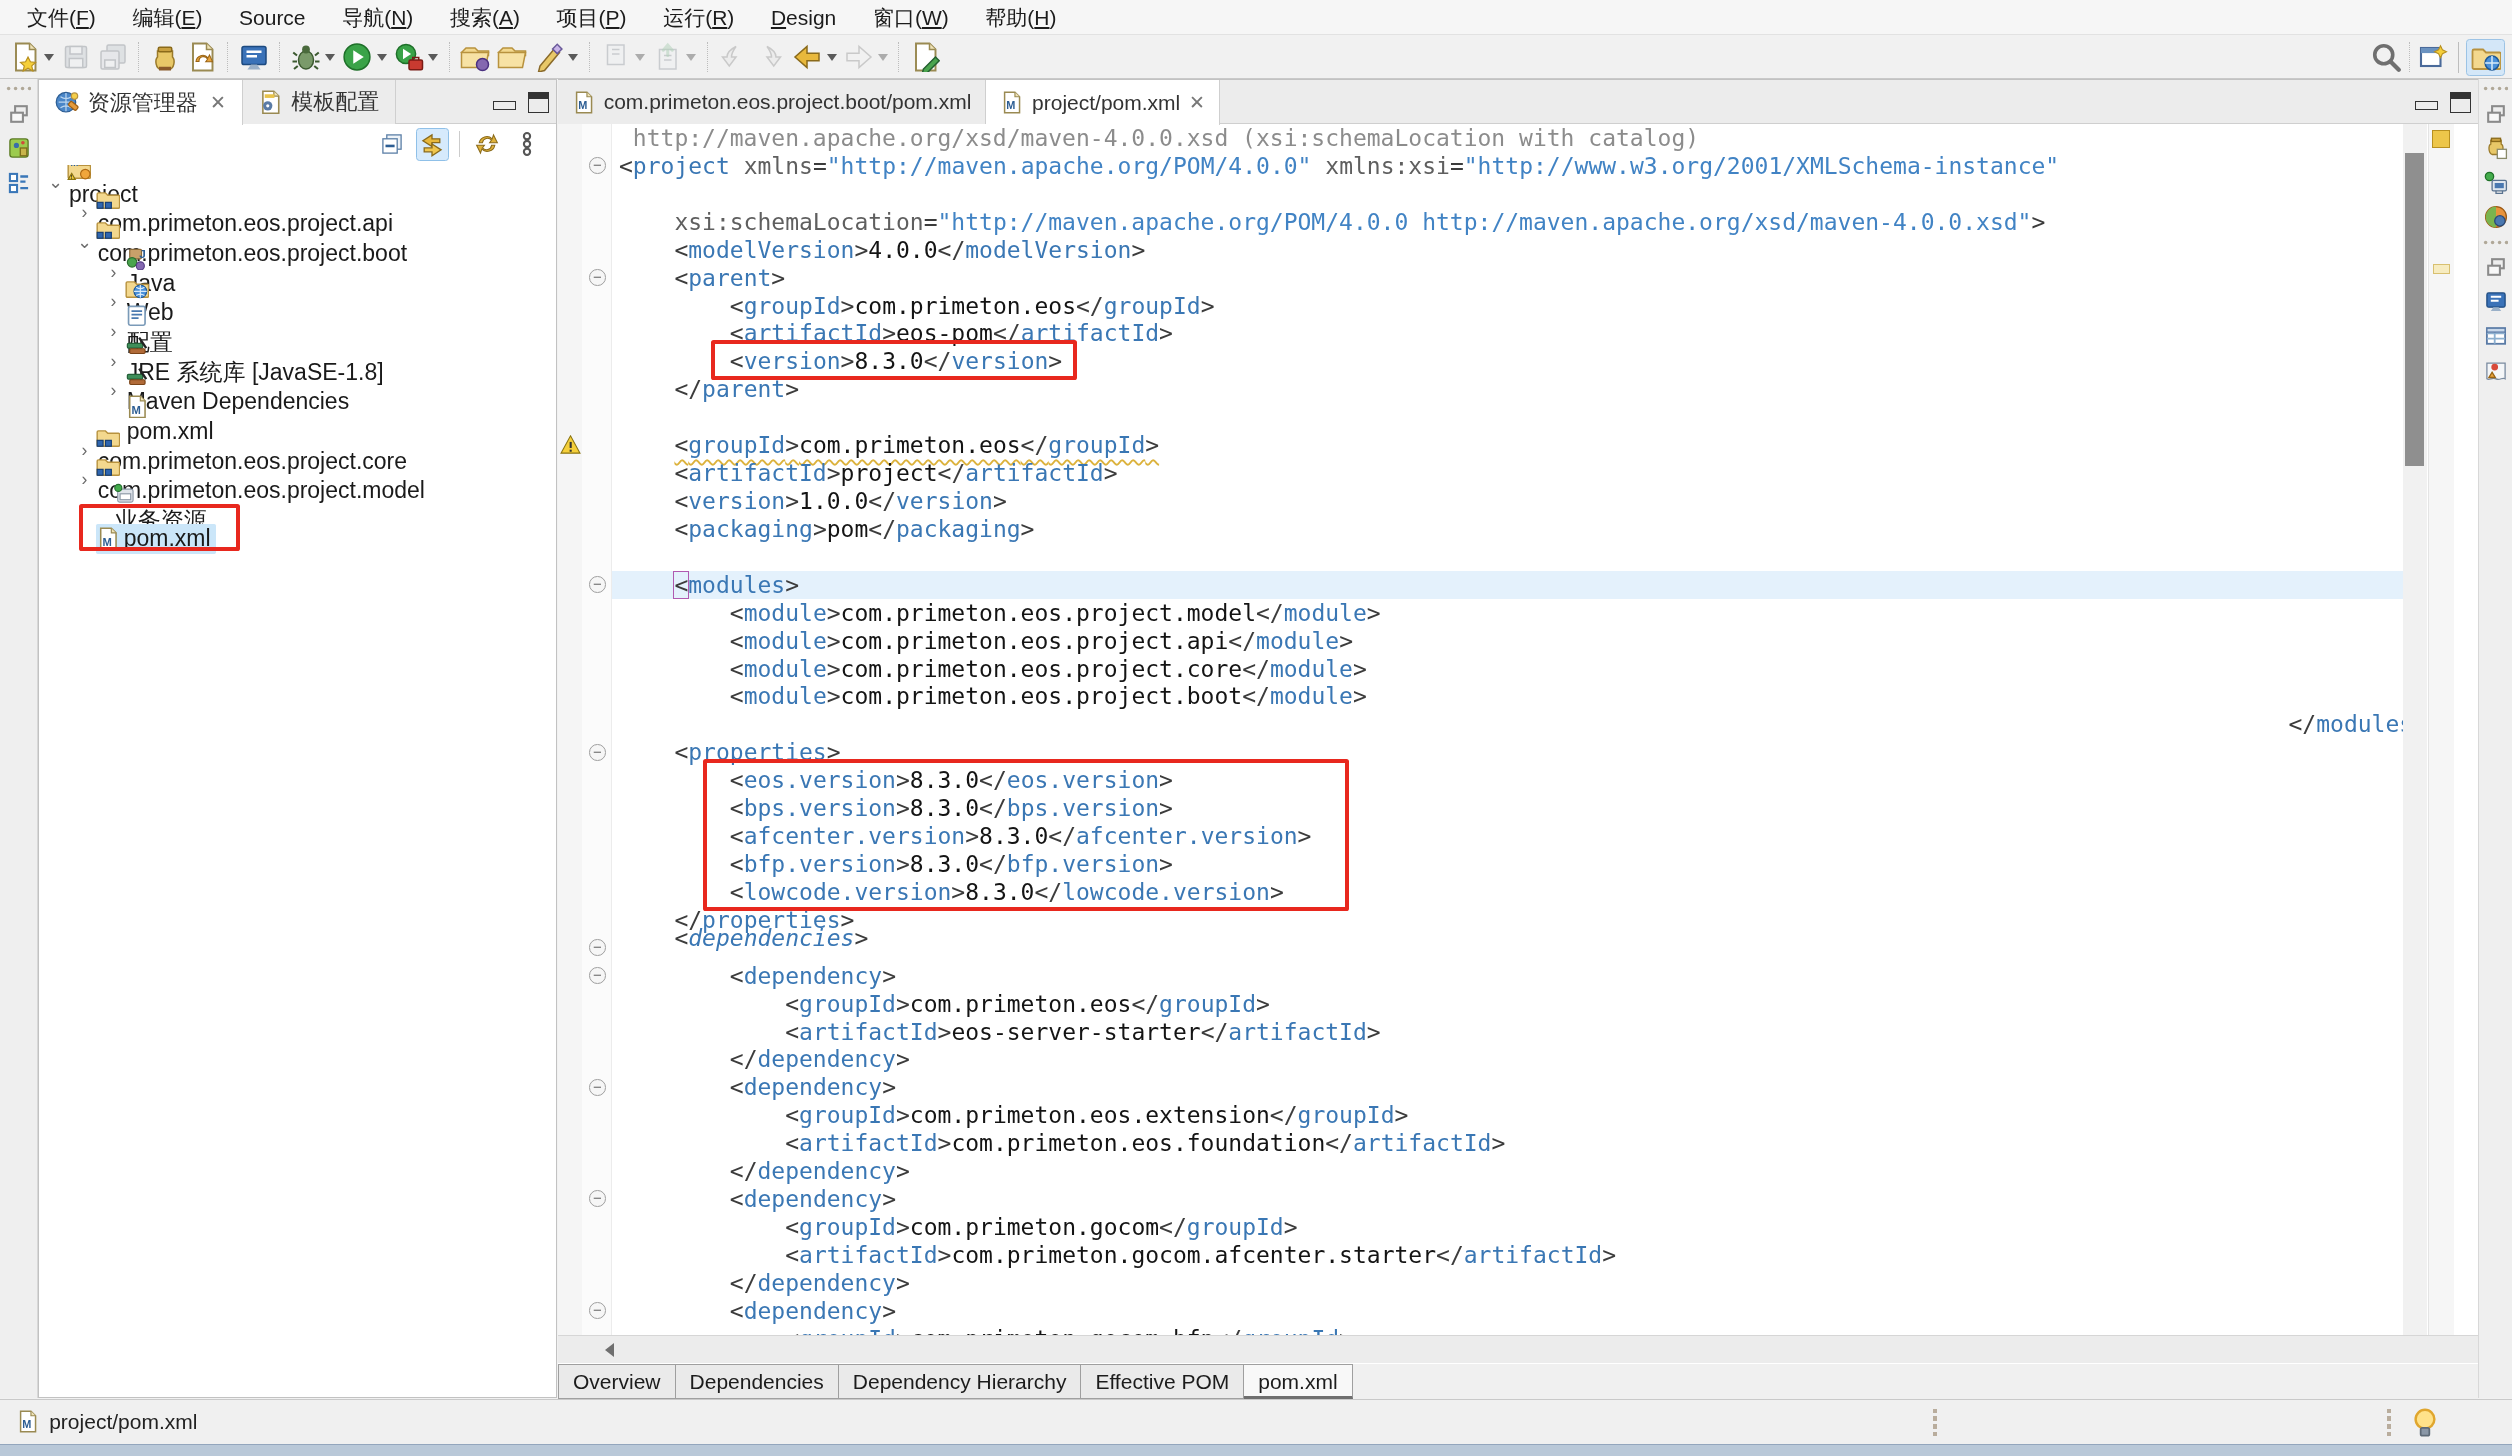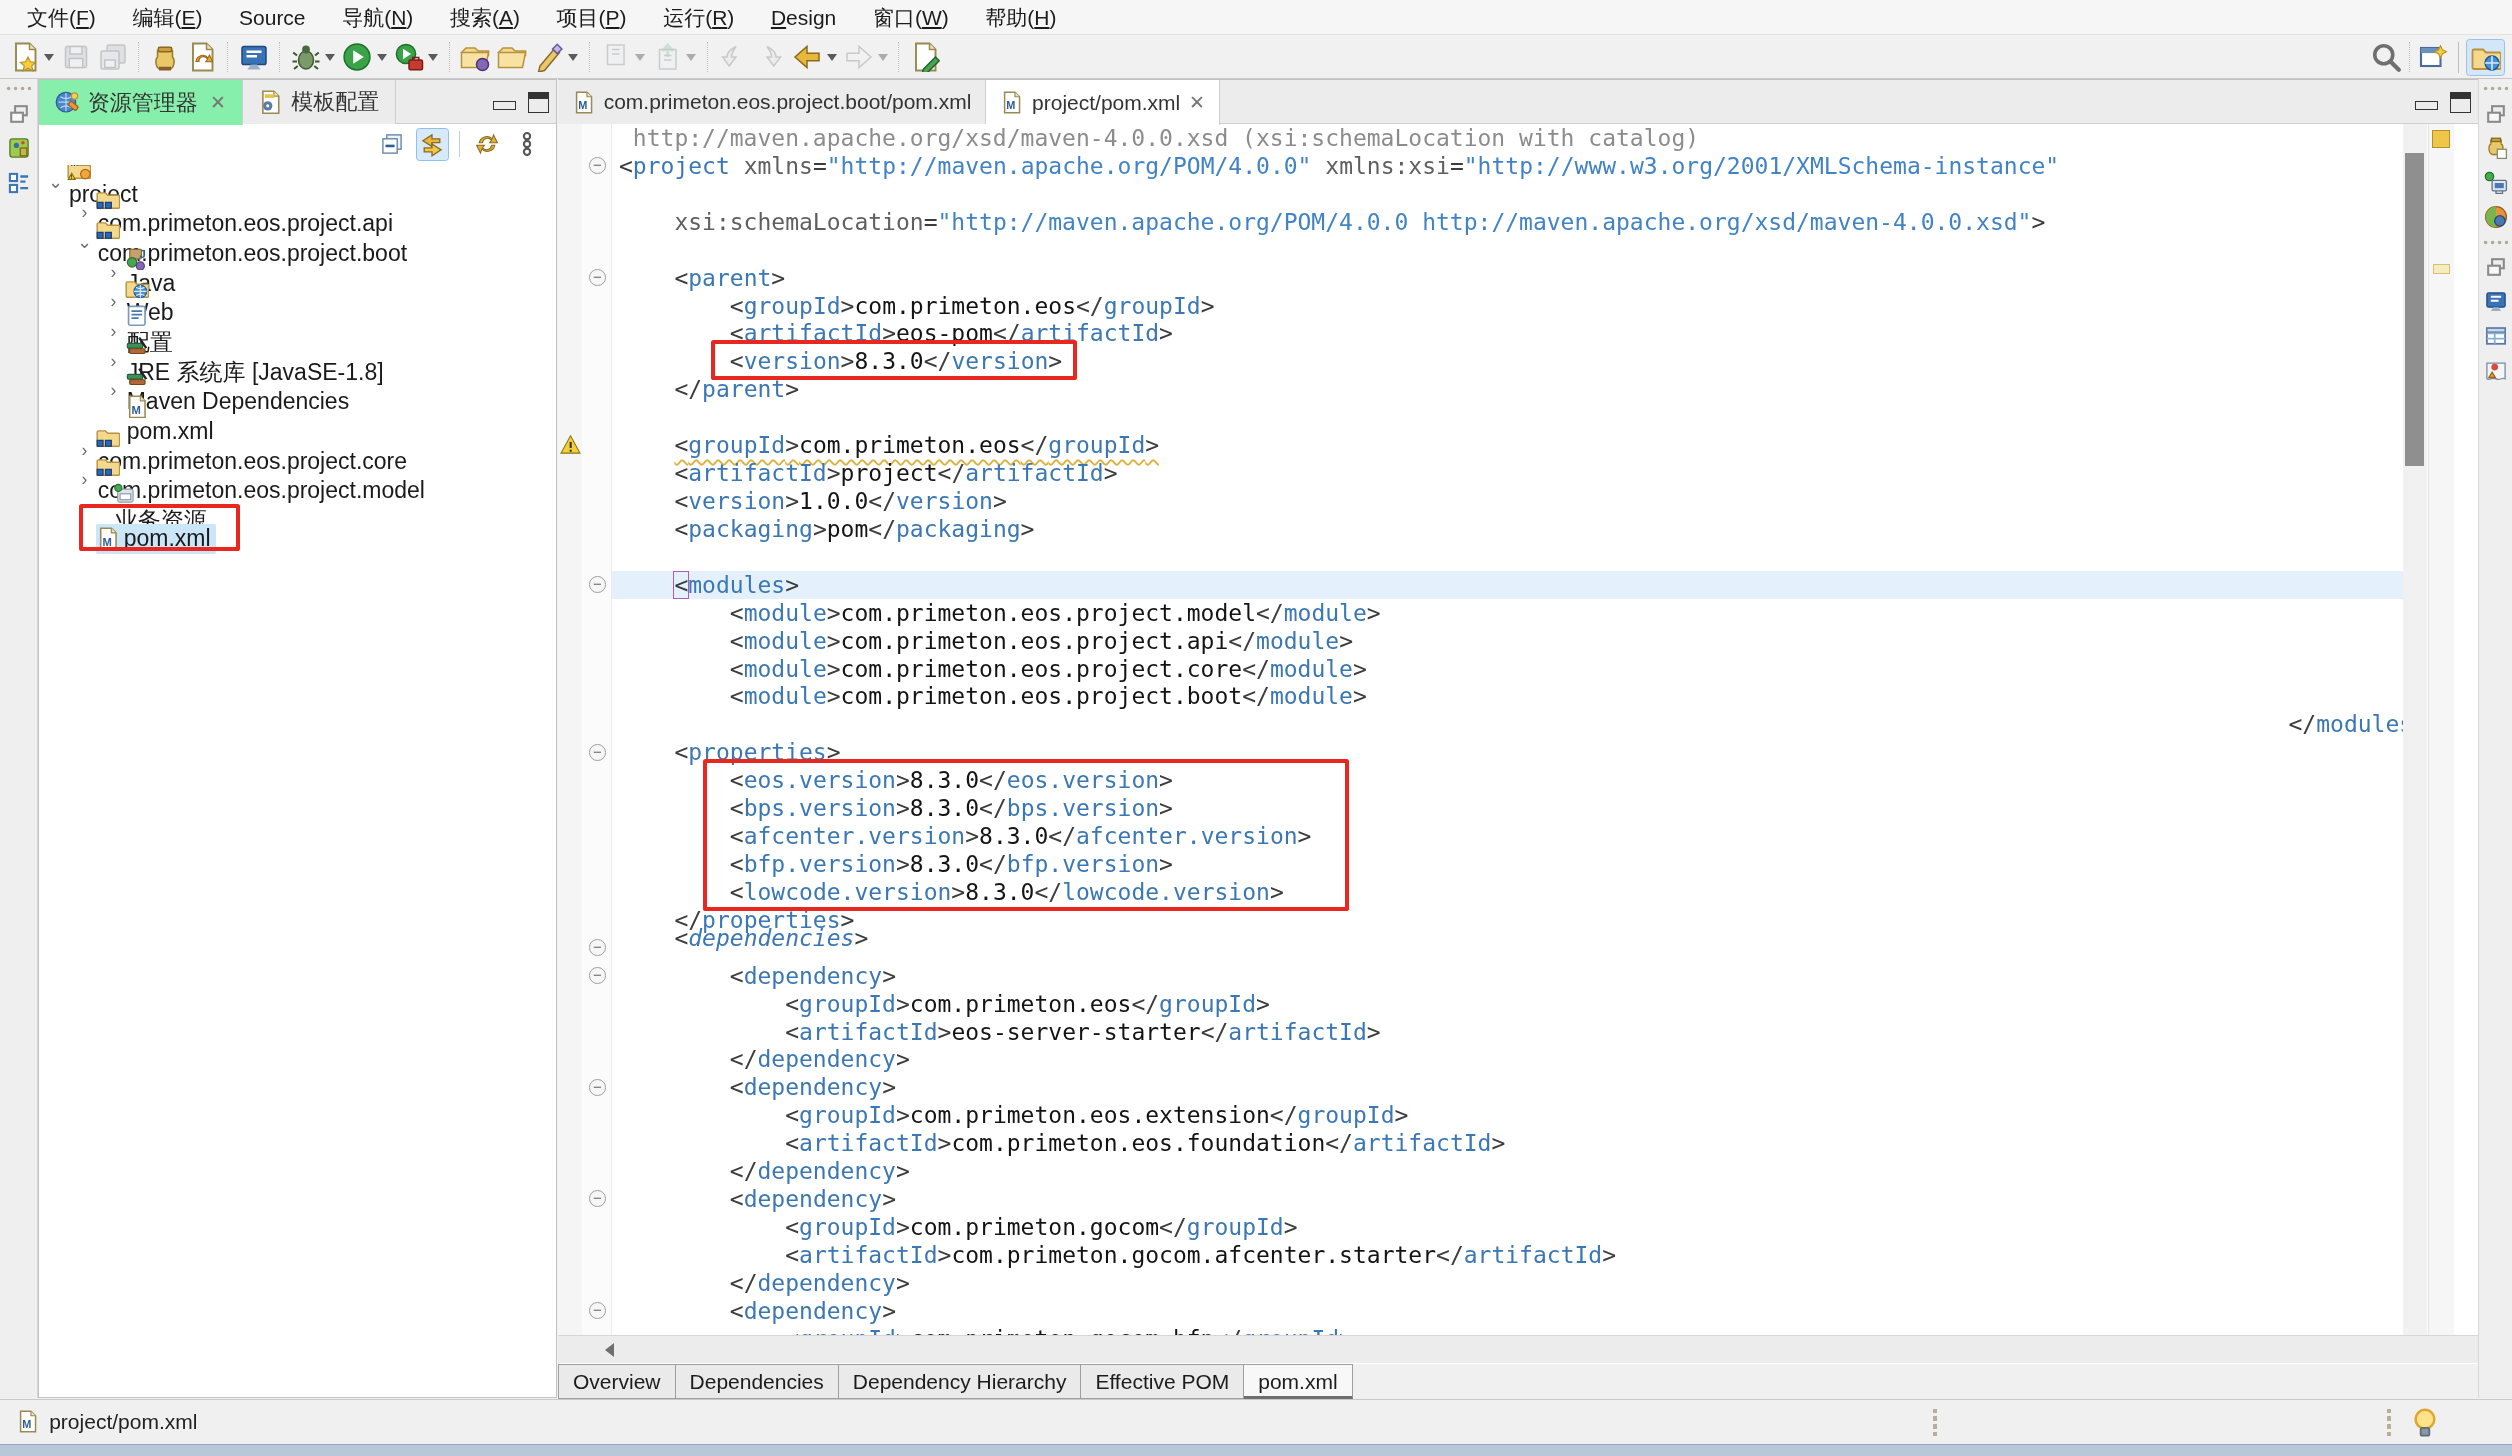--- a/index.html
+++ b/index.html
@@ -26,21 +26,21 @@
   .ministrip { position:absolute; top:79px; bottom:58px; background:#efefef; }
   #left-strip { left:0; width:38px; border-right:0.9px solid #d8d8d8; }
   #right-strip { right:0; width:34px; border-left:0.9px solid #d8d8d8; }
   .strip-item { width:31px; height:31px; margin:3.5px auto; display:flex; align-items:center; justify-content:center; }
   .strip-dots { height:12.2px; }
 
   
   #sidebar { position:absolute; left:38px; top:79px; width:519px; bottom:58px; background:#ffffff; border:0.9px solid #c2c2c2; }
   .tab-row { position:relative; height:44px; background:#ececec; border-bottom:0.9px solid #cfcfcf; display:flex; }
   .tab { display:flex; align-items:center; gap:8.7px; padding:0 15.7px; font-size:22px; color:#333; border-right:0.9px solid #cfcfcf; background:#ececec; height:44px; }
-  .tab.active { background:#86efac; height:45px; z-index:2; }
+  .tab.active { background:#ffffff; height:45px; z-index:2; }
   .tab .close-x { font-size:19px; color:#777; padding-left:3.5px; }
   .winctl { position:absolute; right:7px; top:0; height:44px; display:flex; align-items:center; gap:12.2px; }
   .wc-min { width:23px; height:8.7px; border:1.7px solid #333; margin-top:7px; }
   .wc-max { width:21px; height:21px; border:1.7px solid #333; border-top:7px solid #333; }
   #side-toolbar { height:40px; background:#ffffff; display:flex; align-items:center; justify-content:flex-end; padding-right:12.2px; gap:7px; }
   .side-tb-btn { width:33px; height:33px; display:flex; align-items:center; justify-content:center; border-radius:3.5px; }
   .side-tb-btn.hl { background:#d6eafc; border:0.9px solid #8fc0e8; }
   .side-tb-sep { width:0.9px; height:26px; background:#cccccc; margin:0 3.5px; }
   #tree { position:absolute; left:0; top:85px; right:0; bottom:0; overflow:hidden; }
   .tree-row { position:absolute; left:0; right:0; height:30px; display:flex; align-items:center; font-size:23px; color:#1a1a1a; white-space:nowrap; }
@@ -633,20 +633,21 @@
   </div>
   <div id="ed-content">
     <div id="cur-line" style="top: 447px;"></div>
     <div id="ruler-ann"></div>
     <div id="ruler-fold"></div>
     <div id="code">
         <div class="code-line" style="top: 0px;"><span class="cg"> http://maven.apache.org/xsd/maven-4.0.0.xsd (xsi:schemaLocation with catalog)</span></div>
         <div class="code-line" style="top: 28px;"><span class="cd">&lt;</span><span class="ct">project</span><span class="cp"> </span><span class="ca">xmlns</span><span class="cd">=</span><span class="cs">"http://maven.apache.org/POM/4.0.0"</span><span class="cp"> </span><span class="ca">xmlns:xsi</span><span class="cd">=</span><span class="cs">"http://www.w3.org/2001/XMLSchema-instance"</span></div>
         <div class="code-line" style="top: 56px;"></div>
         <div class="code-line" style="top: 84px;"><span class="ca">    xsi:schemaLocation</span><span class="cd">=</span><span class="cs">"http://maven.apache.org/POM/4.0.0 http://maven.apache.org/xsd/maven-4.0.0.xsd"</span><span class="cd">&gt;</span></div>
+        <div class="code-line" style="top: 112px;"><span class="cp">    </span><span class="cd">&lt;</span><span class="ct">modelVersion</span><span class="cd">&gt;</span><span class="cp">4.0.0</span><span class="cd">&lt;/</span><span class="ct">modelVersion</span><span class="cd">&gt;</span></div>
         <div class="code-line" style="top: 140px;"><span class="cp">    </span><span class="cd">&lt;</span><span class="ct">parent</span><span class="cd">&gt;</span></div>
         <div class="code-line" style="top: 168px;"><span class="cp">        </span><span class="cd">&lt;</span><span class="ct">groupId</span><span class="cd">&gt;</span><span class="cp">com.primeton.eos</span><span class="cd">&lt;/</span><span class="ct">groupId</span><span class="cd">&gt;</span></div>
         <div class="code-line" style="top: 195px;"><span class="cp">        </span><span class="cd">&lt;</span><span class="ct">artifactId</span><span class="cd">&gt;</span><span class="cp">eos-pom</span><span class="cd">&lt;/</span><span class="ct">artifactId</span><span class="cd">&gt;</span></div>
         <div class="code-line" style="top: 223px;"><span class="cp">        </span><span class="cd">&lt;</span><span class="ct">version</span><span class="cd">&gt;</span><span class="cp">8.3.0</span><span class="cd">&lt;/</span><span class="ct">version</span><span class="cd">&gt;</span></div>
         <div class="code-line" style="top: 251px;"><span class="cp">    </span><span class="cd">&lt;/</span><span class="ct">parent</span><span class="cd">&gt;</span></div>
         <div class="code-line" style="top: 279px;"></div>
         <div class="code-line" style="top: 307px;"><span class="cp">    </span><span class="cd squig">&lt;</span><span class="ct squig">groupId</span><span class="cd squig">&gt;</span><span class="cp squig">com.primeton.eos</span><span class="cd squig">&lt;/</span><span class="ct squig">groupId</span><span class="cd squig">&gt;</span></div>
         <div class="code-line" style="top: 335px;"><span class="cp">    </span><span class="cd">&lt;</span><span class="ct">artifactId</span><span class="cd">&gt;</span><span class="cp">project</span><span class="cd">&lt;/</span><span class="ct">artifactId</span><span class="cd">&gt;</span></div>
         <div class="code-line" style="top: 363px;"><span class="cp">    </span><span class="cd">&lt;</span><span class="ct">version</span><span class="cd">&gt;</span><span class="cp">1.0.0</span><span class="cd">&lt;/</span><span class="ct">version</span><span class="cd">&gt;</span></div>
         <div class="code-line" style="top: 391px;"><span class="cp">    </span><span class="cd">&lt;</span><span class="ct">packaging</span><span class="cd">&gt;</span><span class="cp">pom</span><span class="cd">&lt;/</span><span class="ct">packaging</span><span class="cd">&gt;</span></div>

